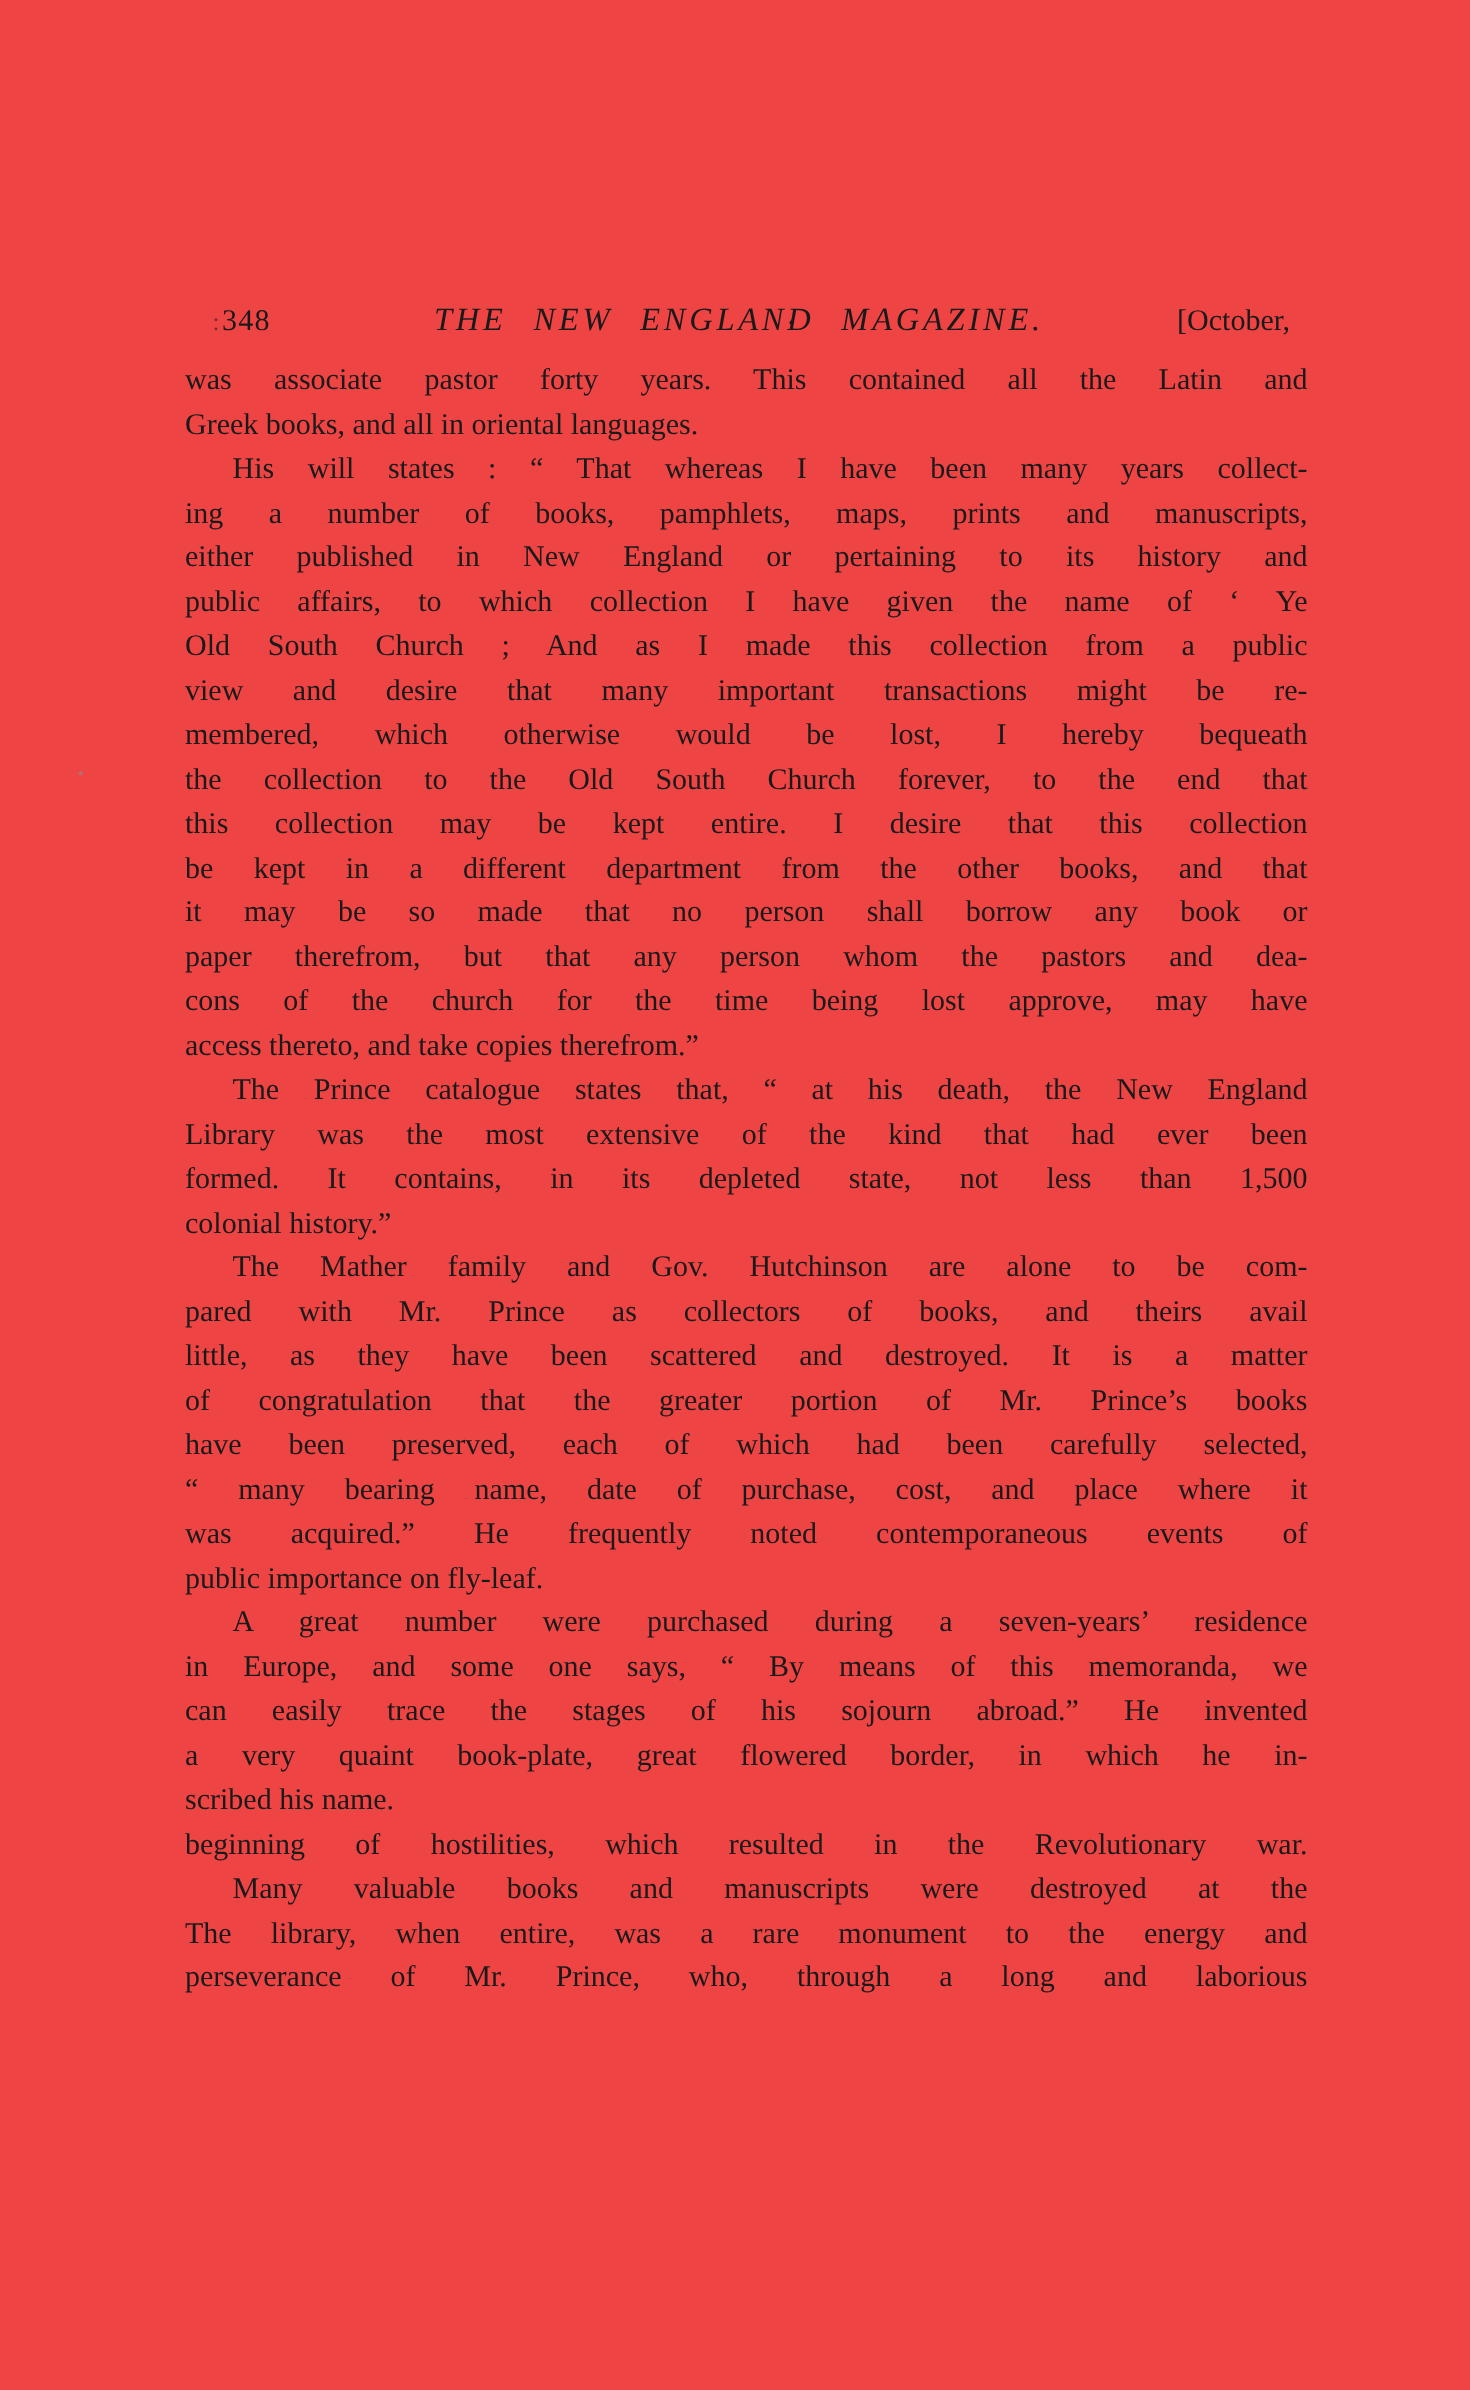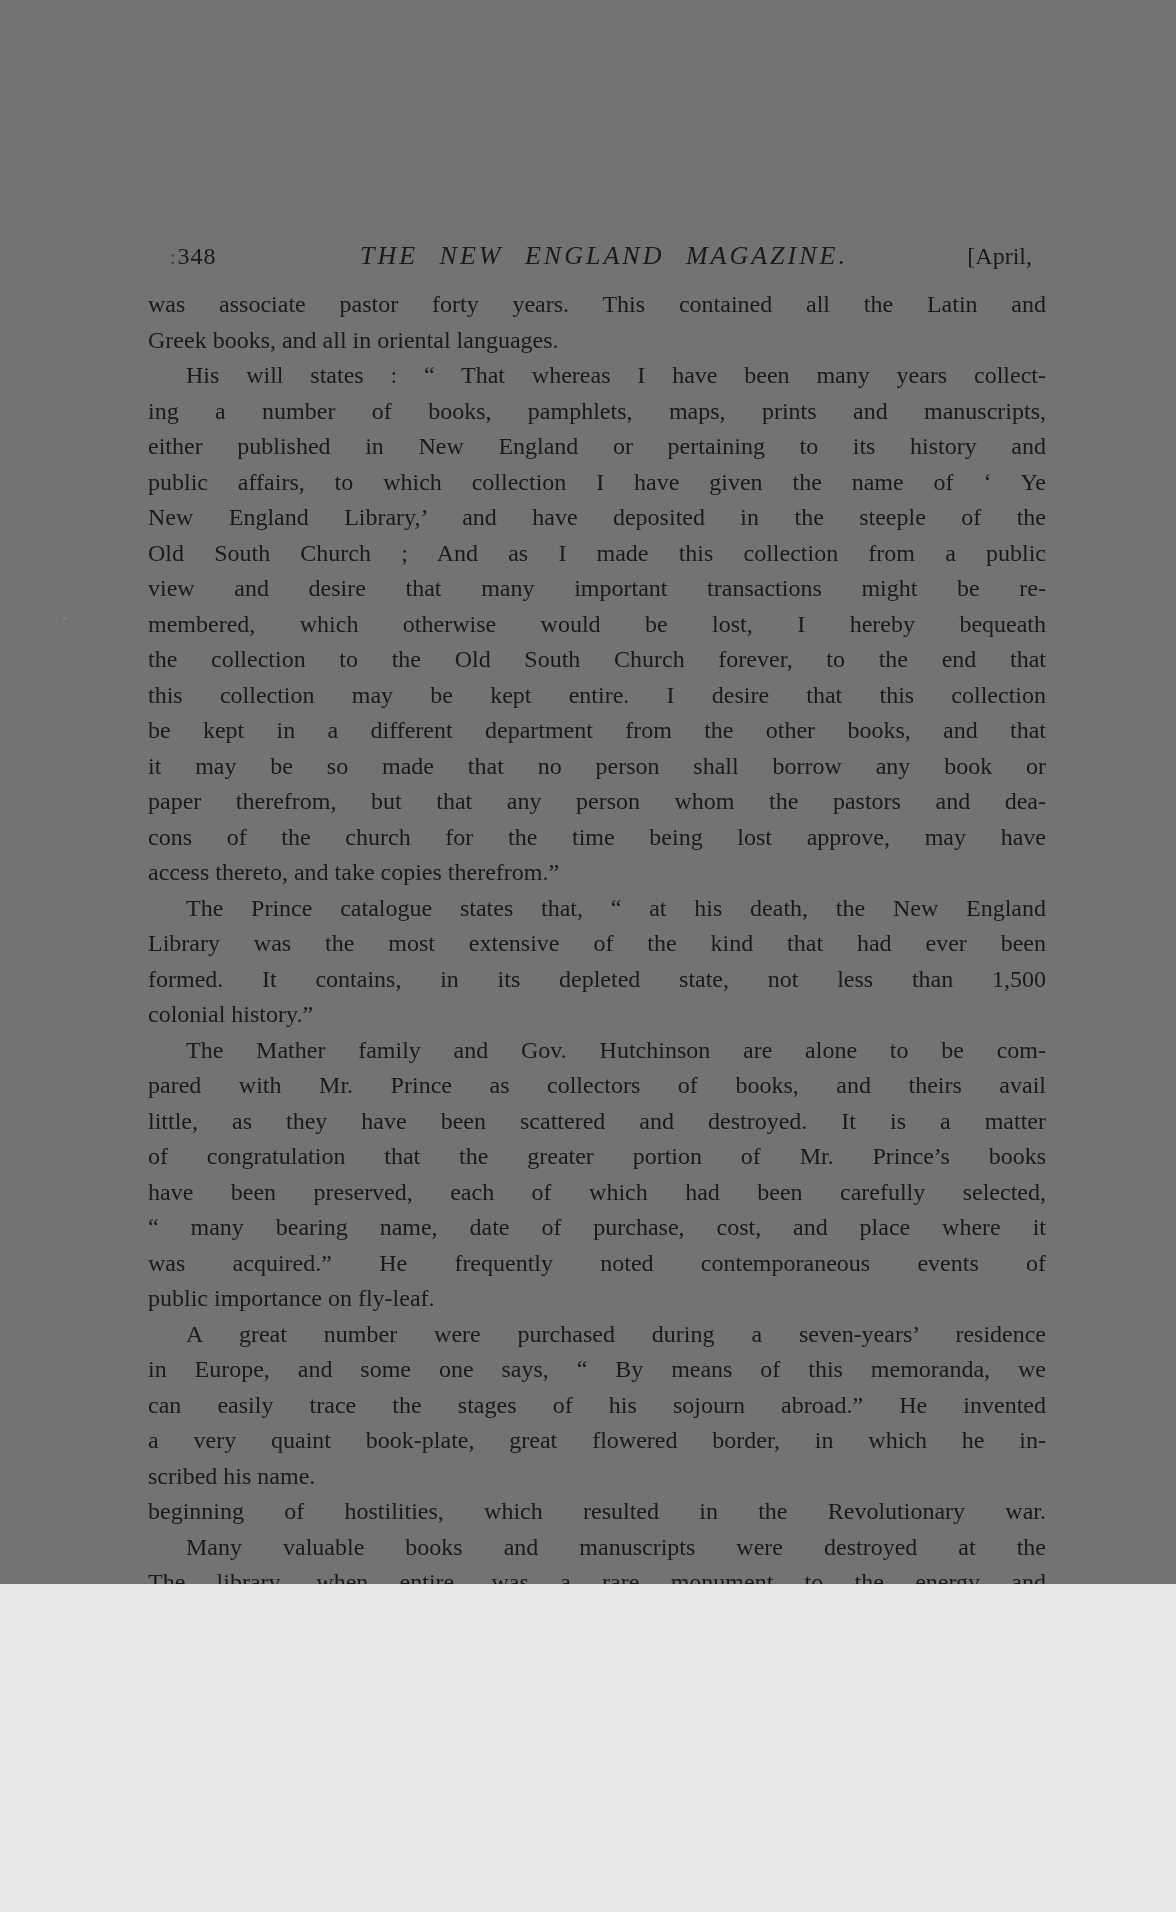--- a/index.html
+++ b/index.html
@@ -3,22 +3,22 @@
 <meta charset="utf-8">
 <style>
   html, body {
     margin: 0;
     padding: 0;
     background: #e8e8e8;
   }
   .page {
     position: relative;
     width: 1176px;
-    height: 1584px;
-    background: #737373;
+    height: 1912px;
+    background: #ef4444;
     overflow: hidden;
     font-family: "Liberation Serif", serif;
     color: #1a1a1a;
   }
   .header {
     position: absolute;
     top: 228px;
     left: 148px;
     width: 898px;
     display: flex;
@@ -84,33 +84,32 @@
   }
 </style>
 </head>
 <body>
 
 <div class="page">
 
   <div class="header">
     <span class="pnum"><span class="artifact">:</span><span>348</span></span>
     <span class="title">THE NEW ENGLAND MAGAZINE.</span>
-    <span class="issue">[April,</span>
+    <span class="issue">[October,</span>
   </div>
 
   <div class="ornament">♦</div>
 
   <div class="text-block">
       <div class="line">was associate pastor forty years. This contained all the Latin and</div>
       <div class="line end">Greek books, and all in oriental languages.</div>
       <div class="line indent">His will states : “ That whereas I have been many years collect-</div>
       <div class="line">ing a number of books, pamphlets, maps, prints and manuscripts,</div>
       <div class="line">either published in New England or pertaining to its history and</div>
       <div class="line">public affairs, to which collection I have given the name of ‘ Ye</div>
-      <div class="line">New England Library,’ and have deposited in the steeple of the</div>
       <div class="line">Old South Church ; And as I made this collection from a public</div>
       <div class="line">view and desire that many important transactions might be re-</div>
       <div class="line">membered, which otherwise would be lost, I hereby bequeath</div>
       <div class="line">the collection to the Old South Church forever, to the end that</div>
       <div class="line">this collection may be kept entire. I desire that this collection</div>
       <div class="line">be kept in a different department from the other books, and that</div>
       <div class="line">it may be so made that no person shall borrow any book or</div>
       <div class="line">paper therefrom, but that any person whom the pastors and dea-</div>
       <div class="line">cons of the church for the time being lost approve, may have</div>
       <div class="line end">access thereto, and take copies therefrom.”</div>

